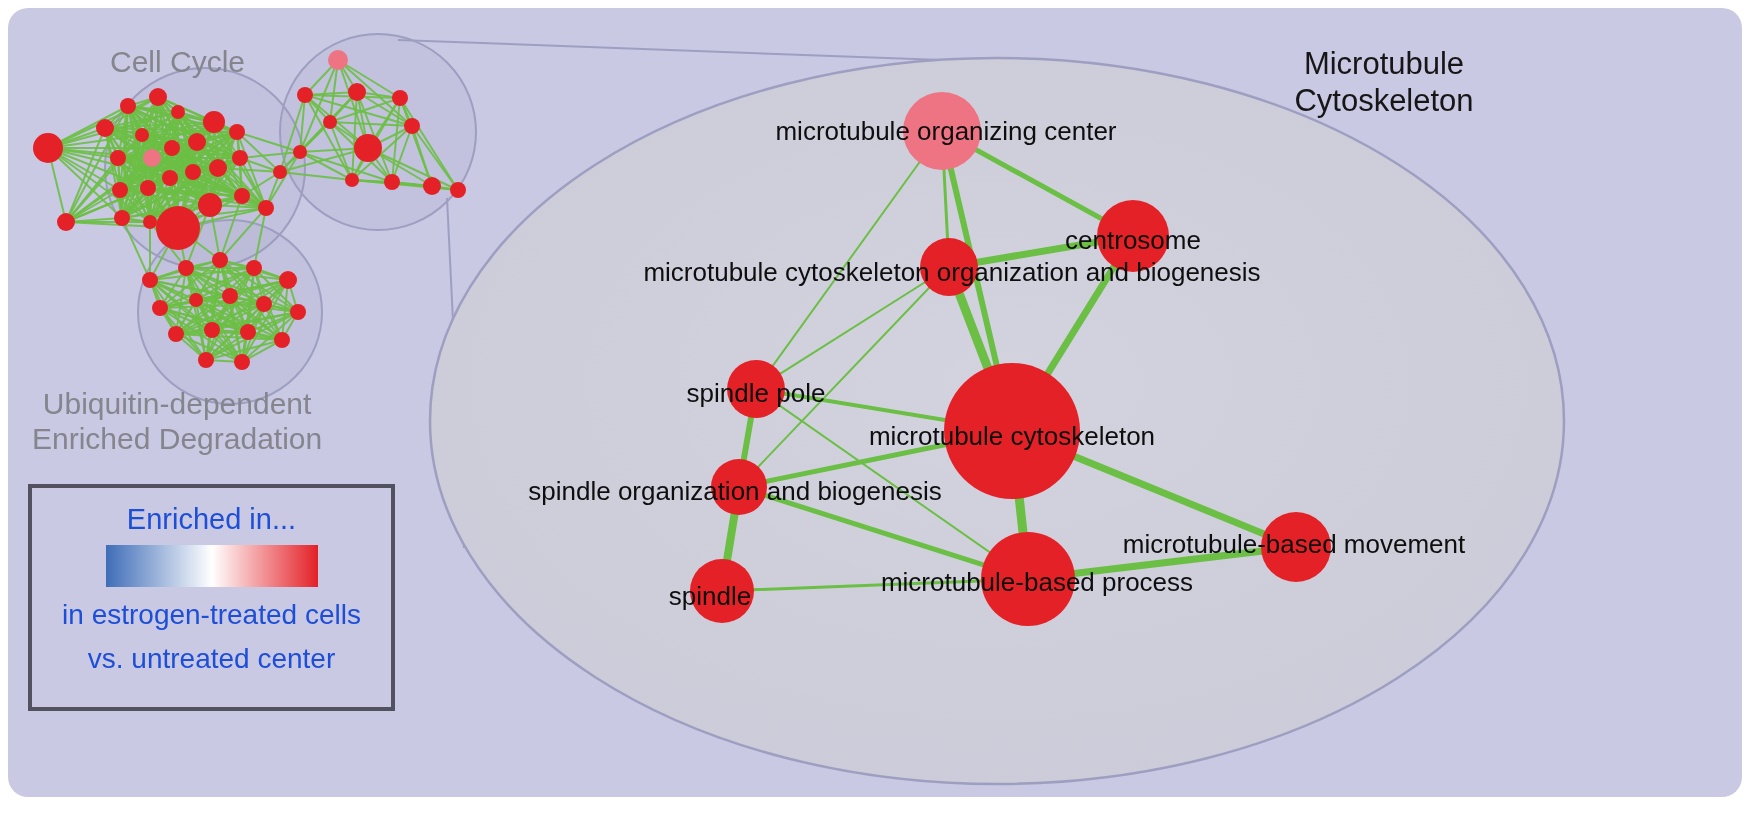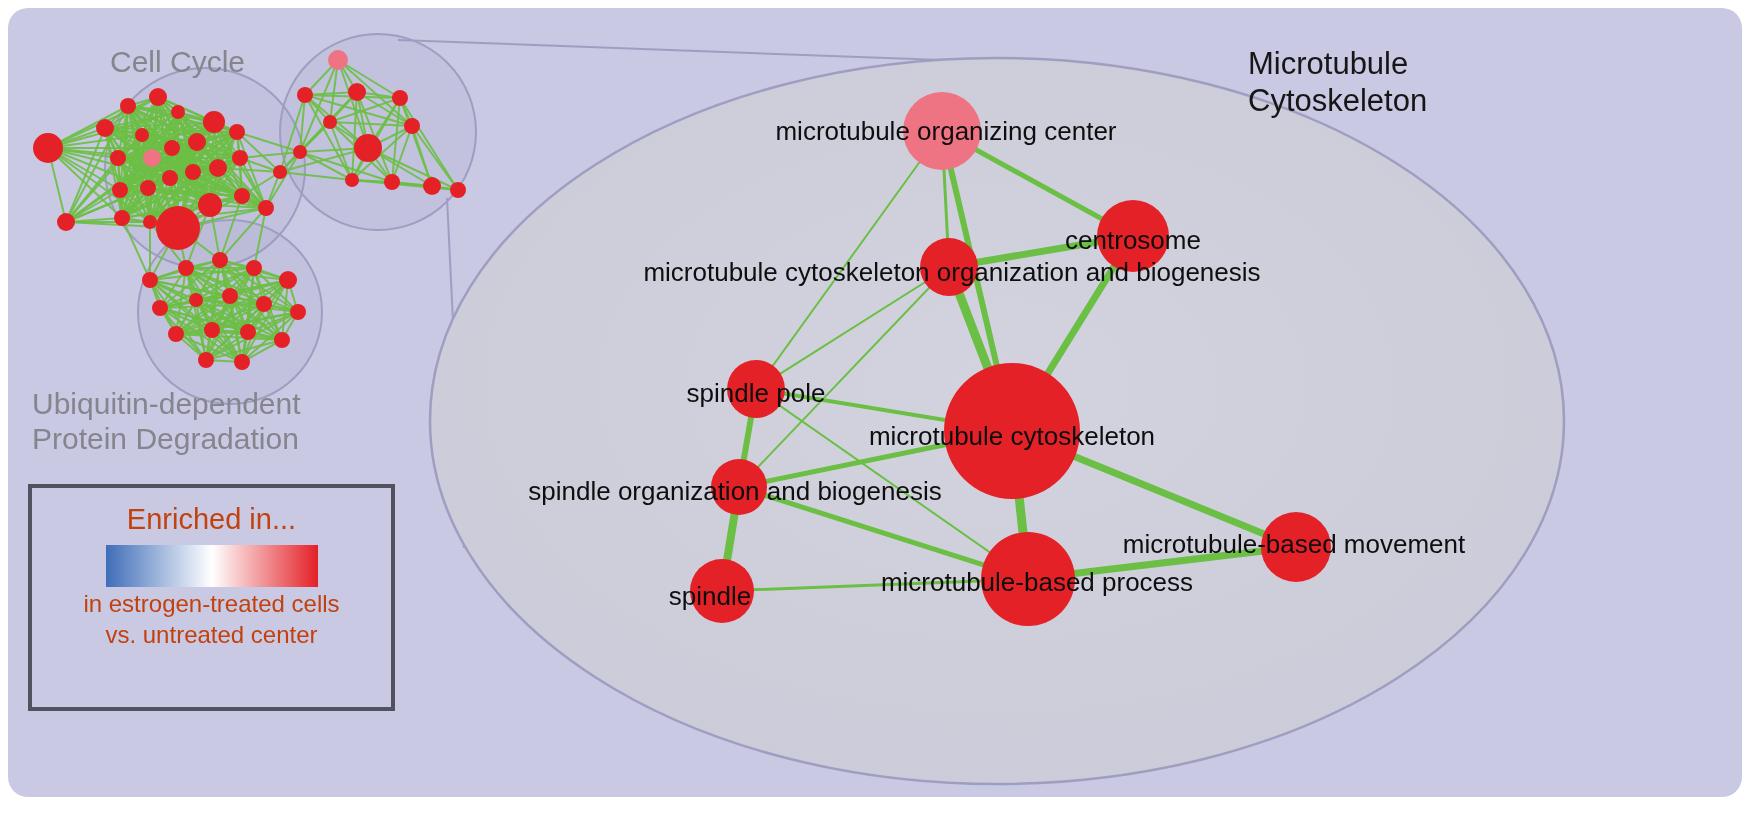--- a/index.html
+++ b/index.html
@@ -5,33 +5,33 @@
   html, body { margin: 0; padding: 0; background: #ffffff; }
   .stage {
     position: relative;
     width: 1750px;
     height: 826px;
     background: #ffffff;
     font-family: "Liberation Sans", sans-serif;
     overflow: hidden;
   }
   .stage svg { position: absolute; left: 0; top: 0; }
-  .flabel { position: absolute; white-space: pre-line; line-height: 1.18; }
+  .flabel { position: absolute; white-space: pre-line; line-height: 1.18; text-align: center; }
   #lbl-cell-cycle   { left: 110px;  top: 44px;  font-size: 30px; color: #85858d; }
   #lbl-ubiquitin    { left: 32px;   top: 386px; font-size: 30px; color: #85858d; }
   #lbl-microtubule  { left: 1248px; top: 46px;  width: 272px; font-size: 31px; color: #161616; }
   .legend {
     position: absolute; left: 28px; top: 484px; width: 367px; height: 227px;
     border: 4px solid #515160; box-sizing: border-box;
-    display: flex; flex-direction: column; align-items: center; color: #c2410c;
+    display: flex; flex-direction: column; align-items: center; color: #1d4ed8;
   }
   .legend-title { font-size: 29px; margin-top: 15px; }
   .legend-bar   { width: 212px; height: 42px; margin-top: 9px; }
   .legend-ends  { width: 272px; display: flex; justify-content: space-between; font-size: 29px; margin-top: 7px; }
-  .legend-sub   { font-size: 24px; margin-top: 3px; line-height: 1.15; }
+  .legend-sub   { font-size: 28px; margin-top: 12px; line-height: 1.15; }
 </style>
 </head>
 <body>
 
 <div class="stage">
   <svg id="net" width="1750" height="826" viewBox="0 0 1750 826">
       <defs>
         <radialGradient id="eg" cx="50%" cy="45%" r="70%">
           <stop offset="0%" stop-color="#d3d3df"></stop>
           <stop offset="100%" stop-color="#cacad8"></stop>
@@ -594,21 +594,21 @@
       <text x="1012" y="436" text-anchor="middle" dominant-baseline="central" font-size="26" fill="#0e0e0e" font-family="&quot;Liberation Sans&quot;, sans-serif">microtubule cytoskeleton</text>
       <text x="735" y="491" text-anchor="middle" dominant-baseline="central" font-size="26" fill="#0e0e0e" font-family="&quot;Liberation Sans&quot;, sans-serif">spindle organization and biogenesis</text>
       <text x="710" y="596" text-anchor="middle" dominant-baseline="central" font-size="26" fill="#0e0e0e" font-family="&quot;Liberation Sans&quot;, sans-serif">spindle</text>
       <text x="1037" y="582" text-anchor="middle" dominant-baseline="central" font-size="26" fill="#0e0e0e" font-family="&quot;Liberation Sans&quot;, sans-serif">microtubule-based process</text>
       <text x="1294" y="544" text-anchor="middle" dominant-baseline="central" font-size="26" fill="#0e0e0e" font-family="&quot;Liberation Sans&quot;, sans-serif">microtubule-based movement</text>
     </svg>
 
   <div class="flabel" id="lbl-cell-cycle">Cell Cycle</div>
 
   <div class="flabel" id="lbl-ubiquitin">Ubiquitin-dependent
-Protein Degradation</div>
+Enriched Degradation</div>
 
   <div class="flabel" id="lbl-microtubule">Microtubule
 Cytoskeleton</div>
 
   <div class="legend">
     <div class="legend-title">Enriched in...</div>
     <div class="legend-bar" id="legend-bar" style="background: linear-gradient(90deg, rgb(63, 109, 184) 0%, rgb(255, 255, 255) 50%, rgb(227, 33, 39) 100%);"></div>
     <div class="legend-sub">in estrogen-treated cells</div>
     <div class="legend-sub">vs. untreated center</div>
   </div>

